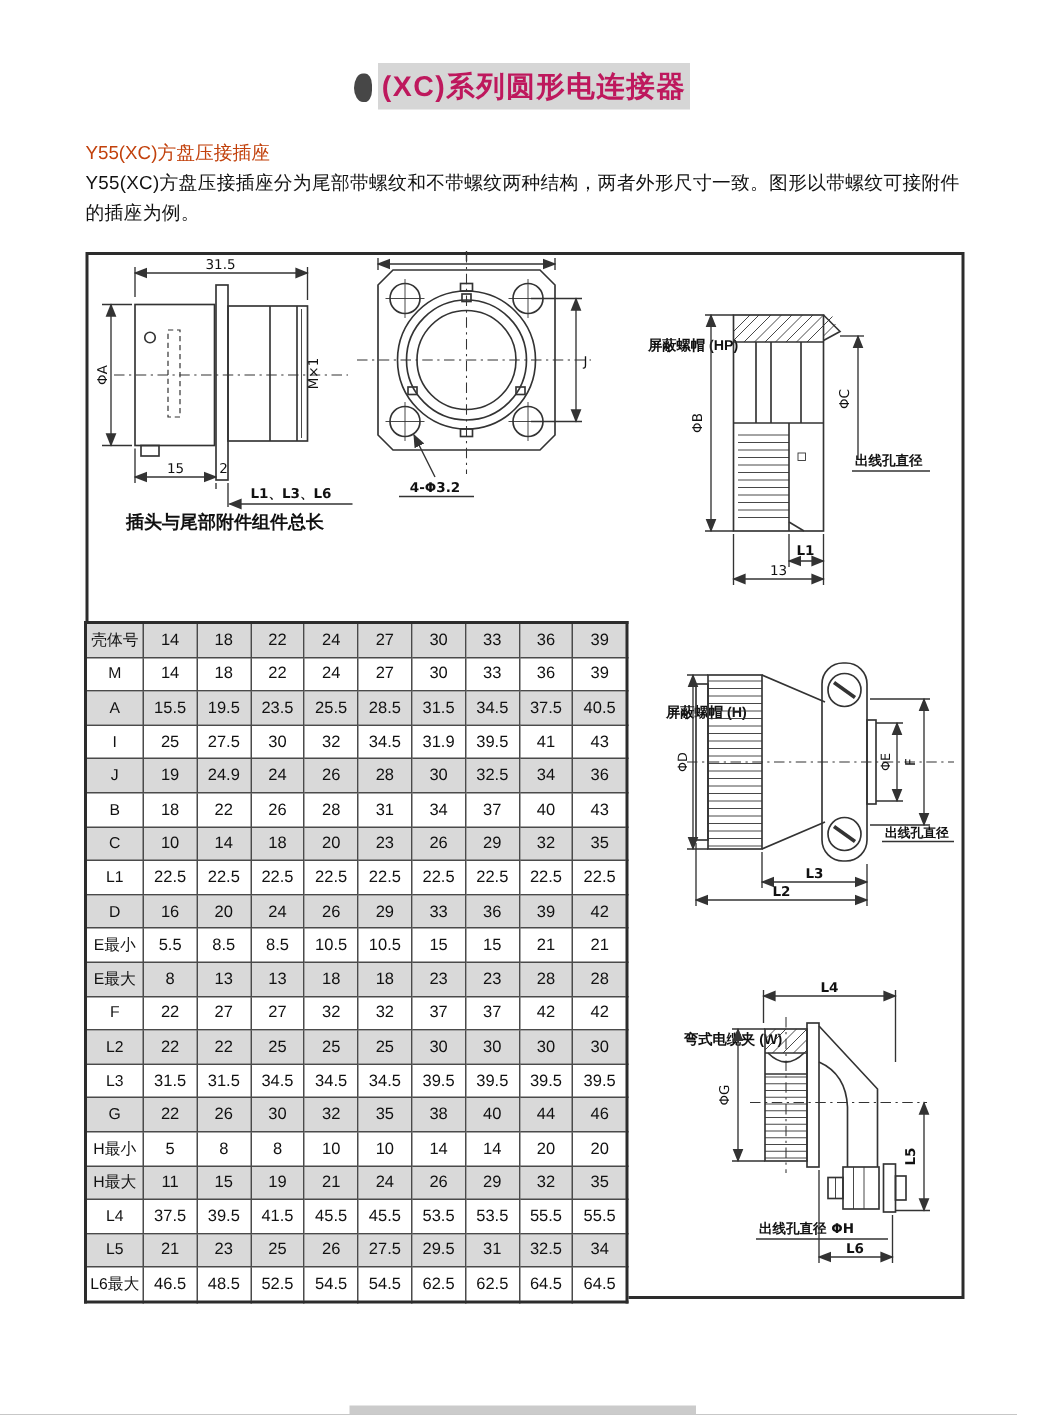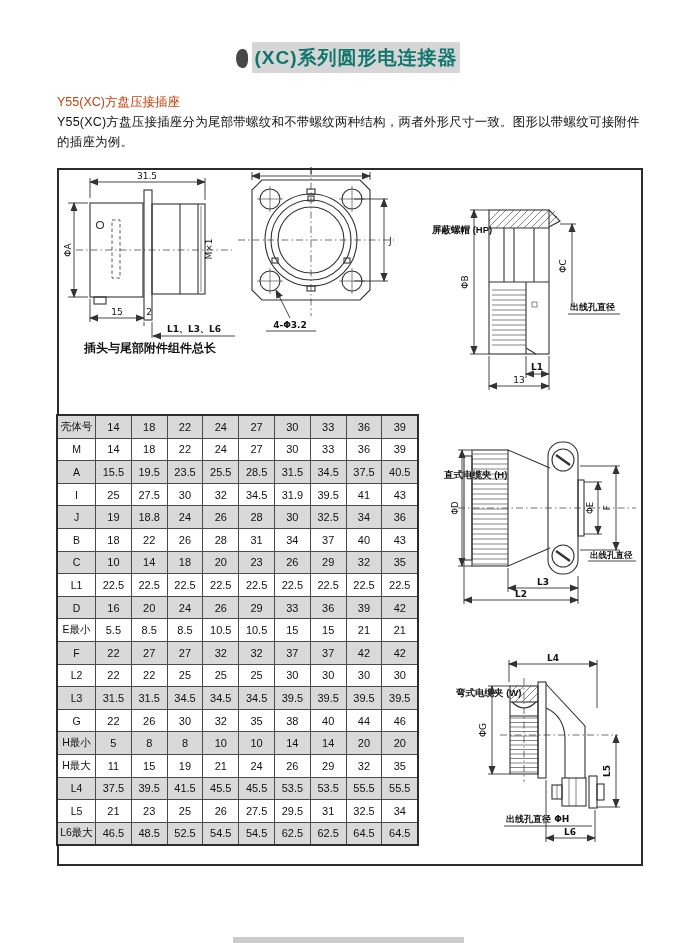--- a/index.html
+++ b/index.html
@@ -1,21 +1,21 @@
 <!DOCTYPE html>
 <html><head>
 <meta charset="utf-8">
 <style>
   html,body{margin:0;padding:0;background:#9b9b9b;}
   .page{position:relative;width:700px;height:943px;background:#ffffff;overflow:hidden;
         font-family:"Liberation Sans","DejaVu Sans",sans-serif;color:#111;}
   
   .title-bar{position:absolute;left:252px;top:42px;width:208px;height:31px;background:#d6d6d6;
              display:flex;align-items:center;justify-content:center;}
-  .title-bar span{font-size:19px;font-weight:bold;letter-spacing:1px;color:#0f766e;}
+  .title-bar span{font-size:19px;font-weight:bold;letter-spacing:1px;color:#be185d;}
   .title-crescent{position:absolute;left:236px;top:49px;width:12px;height:19px;background:#474747;
                   border-radius:50% 40% 40% 50%;}
   .subtitle{position:absolute;left:57px;top:94px;font-size:12.5px;color:#c2410c;}
   .description{position:absolute;left:57px;top:112px;width:590px;font-size:12.5px;line-height:1.6;
                letter-spacing:0.2px;color:#111;}
   
   .box{position:absolute;left:57px;top:168px;width:586px;height:698px;border:2px solid #2c2c2c;
        box-sizing:border-box;}
   
   .dwg-title{position:absolute;font-size:9.5px;font-weight:bold;color:#111;white-space:nowrap;margin-top:45px;}
@@ -198,21 +198,21 @@
           <td>32</td>
           <td>34.5</td>
           <td>31.9</td>
           <td>39.5</td>
           <td>41</td>
           <td>43</td>
         </tr>
         <tr>
           <td class="lbl">J</td>
           <td>19</td>
-          <td>18.8</td>
+          <td>24.9</td>
           <td>24</td>
           <td>26</td>
           <td>28</td>
           <td>30</td>
           <td>32.5</td>
           <td>34</td>
           <td>36</td>
         </tr>
         <tr>
           <td class="lbl">B</td>
@@ -268,20 +268,32 @@
           <td>8.5</td>
           <td>8.5</td>
           <td>10.5</td>
           <td>10.5</td>
           <td>15</td>
           <td>15</td>
           <td>21</td>
           <td>21</td>
         </tr>
         <tr>
+          <td class="lbl">E最大</td>
+          <td>8</td>
+          <td>13</td>
+          <td>13</td>
+          <td>18</td>
+          <td>18</td>
+          <td>23</td>
+          <td>23</td>
+          <td>28</td>
+          <td>28</td>
+        </tr>
+        <tr>
           <td class="lbl">F</td>
           <td>22</td>
           <td>27</td>
           <td>27</td>
           <td>32</td>
           <td>32</td>
           <td>37</td>
           <td>37</td>
           <td>42</td>
           <td>42</td>
@@ -378,21 +390,21 @@
           <td>54.5</td>
           <td>54.5</td>
           <td>62.5</td>
           <td>62.5</td>
           <td>64.5</td>
           <td>64.5</td>
         </tr>
       </tbody>
   </table>
 
-  <div class="dwg-title" style="left:444px;top:424px">直式电缆夹 (H)</div>
+  <div class="dwg-title" style="left:444px;top:424px">屏蔽螺帽 (H)</div>
   <svg style="left:452px;top:438px" width="192" height="192" viewBox="0 0 192 192">
     <defs>
       <marker id="ar4" viewBox="0 0 10 10" refX="9" refY="5" markerWidth="9" markerHeight="9" orient="auto-start-reverse" markerUnits="userSpaceOnUse">
           <path d="M0,1 L10,5 L0,9 Z" fill="#333"></path>
         </marker>
     </defs>
     <rect class="ln" x="12" y="18" width="8" height="104"></rect>
     <rect class="ln" x="20" y="12" width="36" height="116"></rect>
     <path class="thin" d="M20,16 H56 M20,21 H56 M20,26 H56 M20,31 H56 M20,36 H56 M20,41 H56 M20,46 H56 M20,51 H56 M20,56 H56 M20,61 H56 M20,66 H56 M20,71 H56 M20,76 H56 M20,81 H56 M20,86 H56 M20,91 H56 M20,96 H56 M20,101 H56 M20,106 H56 M20,111 H56 M20,116 H56 M20,121 H56 M20,126 H56"></path>
     <path class="ln" d="M56,12 L98,30 M56,128 L98,110"></path>

